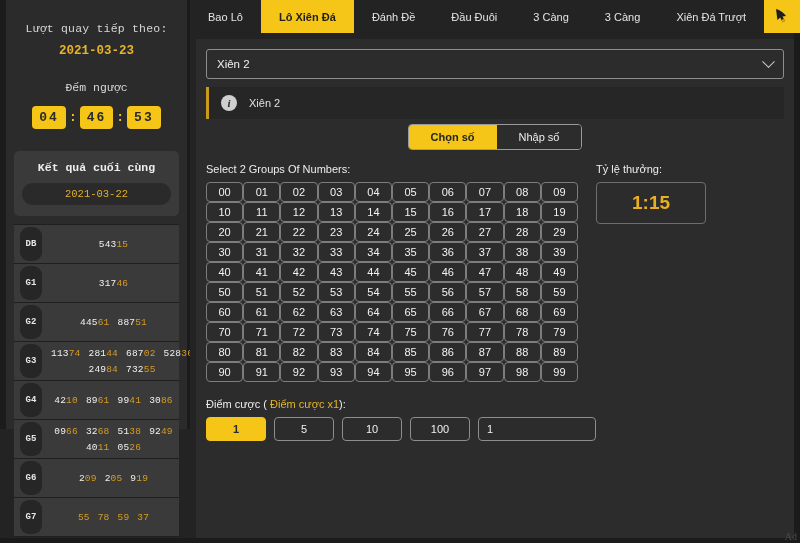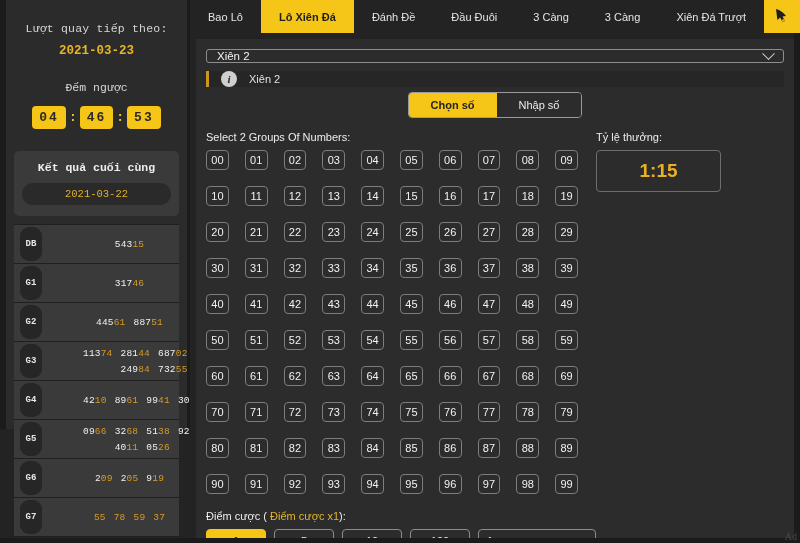--- a/index.html
+++ b/index.html
@@ -125,21 +125,20 @@
     align-items: center;
     justify-content: center;
     gap: 5px;
     padding: 2px 3px;
   }
   .res-line {
     display: flex;
     justify-content: flex-start;
     gap: 8px;
     flex-wrap: nowrap;
-    margin-left: 32px;
   }
   .num { font-size: 9.5px; letter-spacing: .2px; white-space: nowrap; }
   .num .pre { color: #f0f0f0; }
   .num .suf { color: #d79b24; }
 
   
   #main {
     flex: 1 1 auto;
     height: 543px;
     background: #232323;
@@ -260,21 +259,21 @@
 
   
   .content-row { display: flex; margin-top: 13px; gap: 10px; }
   .left-col { flex: 0 0 372px; }
   .right-col { flex: 1 1 auto; padding-left: 8px; }
   .sec-label { color: #ededed; font-size: 11px; margin-bottom: 7px; }
 
   .grid {
     display: grid;
     grid-template-columns: repeat(10, 1fr);
-    gap: 16px;
+    gap: 0;
   }
   .cell {
     border: 1px solid #7d7d7d;
     border-radius: 4px;
     background: #2c2c2c;
     color: #f2f2f2;
     font-size: 11px;
     text-align: center;
     padding: 3px 0;
     cursor: pointer;
@@ -283,21 +282,21 @@
   .rate-label { color: #ededed; font-size: 11px; margin-bottom: 7px; }
   .rate-box {
     border: 1px solid #6e6e6e;
     border-radius: 4px;
     background: #2c2c2c;
     color: #e8b022;
     font-size: 19px;
     font-weight: bold;
     text-align: center;
     padding: 9px 0;
-    width: 125px;
+    width: 110px;
   }
 
   
   .bet-wrap { margin-top: 16px; }
   .bet-label { color: #ededed; font-size: 11px; margin-bottom: 7px; }
   .bet-label .hl { color: #e7b426; }
   .bet-row { display: flex; gap: 8px; align-items: center; }
   .bet-btn {
     width: 60px;
     border: 1px solid #8d8d8d;

